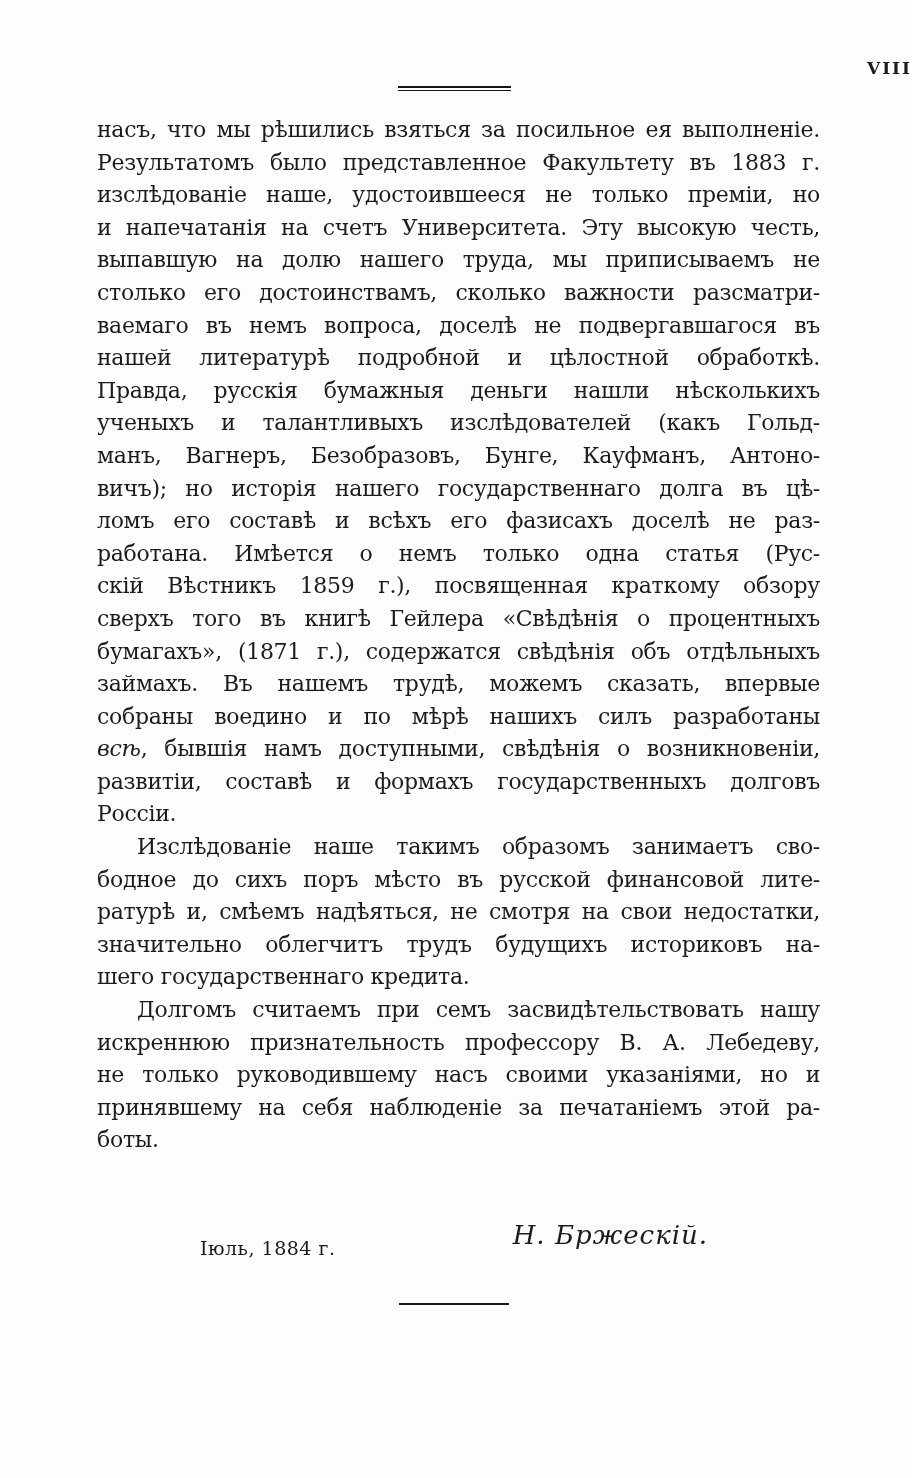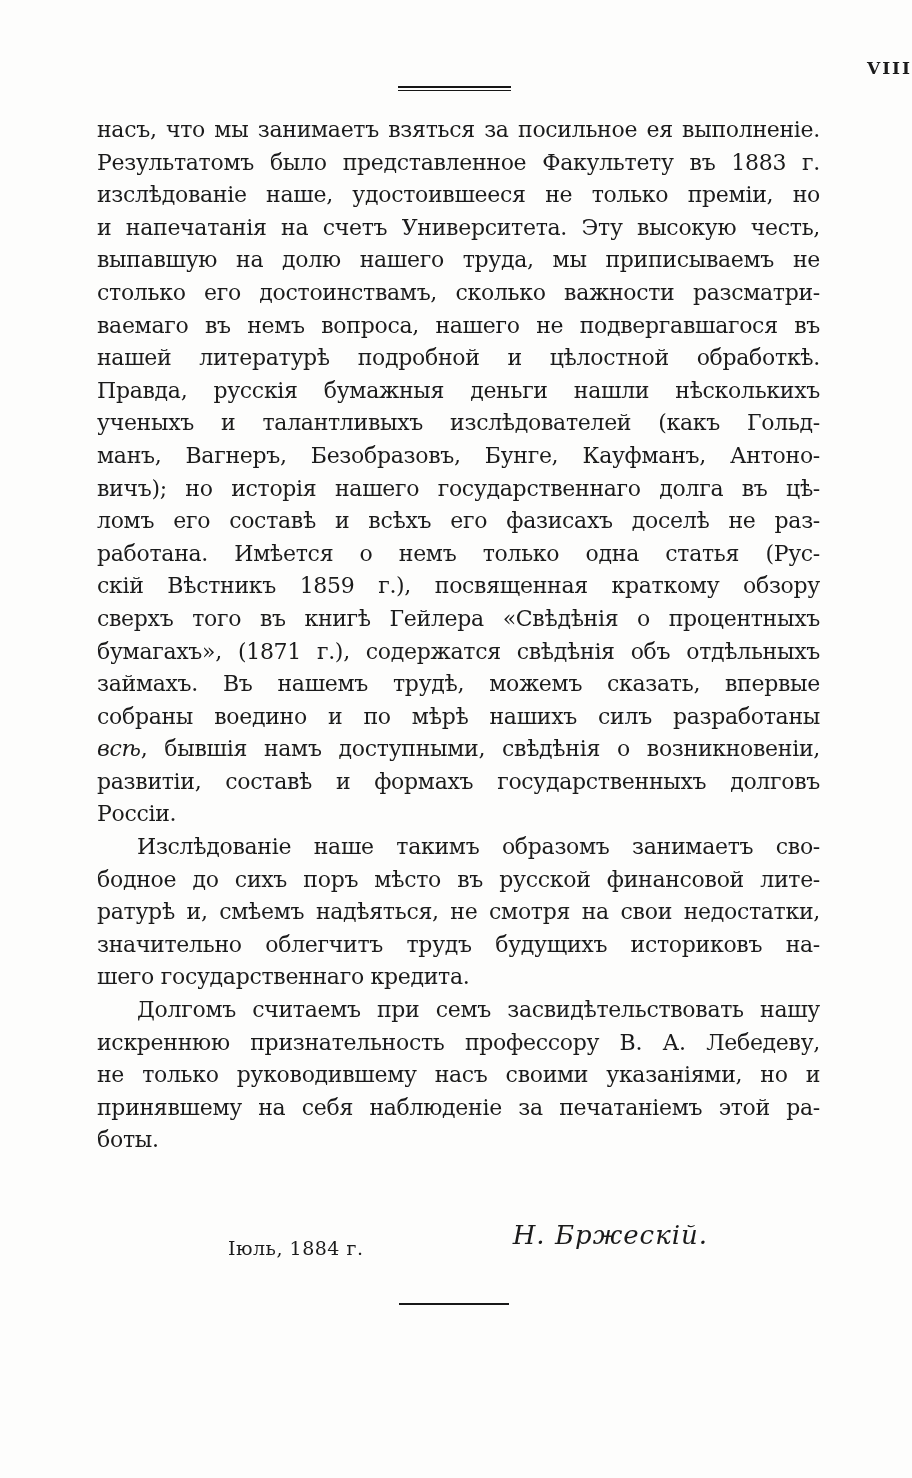--- a/index.html
+++ b/index.html
@@ -52,46 +52,45 @@
     font-style: italic;
     font-size: 26px;
     letter-spacing: 1px;
     margin-top: 32px;
   }
   .date {
     position: absolute;
     top: 1237px; left: 200px;
     font-size: 19px;
     letter-spacing: 0.5px;
-    margin-left: 28px;
   }
   .footer-rule {
     position: absolute;
     top: 1303px; left: 399px;
     width: 110px; height: 2px;
     background: #181818;
   }
 </style>
 </head>
 <body>
 
 <div class="page">
 
   <div class="page-num">VIII</div>
   <div class="header-rule"></div>
 
   <div class="textblock">
 
-    <div class="line">насъ, что мы занимаетъ взяться за посильное ея выполненіе.</div>
+    <div class="line">насъ, что мы рѣшились взяться за посильное ея выполненіе.</div>
     <div class="line">Результатомъ было представленное Факультету въ 1883 г.</div>
     <div class="line">изслѣдованіе наше, удостоившееся не только преміи, но</div>
     <div class="line">и напечатанія на счетъ Университета. Эту высокую честь,</div>
     <div class="line">выпавшую на долю нашего труда, мы приписываемъ не</div>
     <div class="line">столько его достоинствамъ, сколько важности разсматри-</div>
-    <div class="line">ваемаго въ немъ вопроса, нашего не подвергавшагося въ</div>
+    <div class="line">ваемаго въ немъ вопроса, доселѣ не подвергавшагося въ</div>
     <div class="line">нашей литературѣ подробной и цѣлостной обработкѣ.</div>
     <div class="line">Правда, русскія бумажныя деньги нашли нѣсколькихъ</div>
     <div class="line">ученыхъ и талантливыхъ изслѣдователей (какъ Гольд-</div>
     <div class="line">манъ, Вагнеръ, Безобразовъ, Бунге, Кауфманъ, Антоно-</div>
     <div class="line">вичъ); но исторія нашего государственнаго долга въ цѣ-</div>
     <div class="line">ломъ его составѣ и всѣхъ его фазисахъ доселѣ не раз-</div>
     <div class="line">работана. Имѣется о немъ только одна статья (Рус-</div>
     <div class="line">скій Вѣстникъ 1859 г.), посвященная краткому обзору</div>
     <div class="line">сверхъ того въ книгѣ Гейлера «Свѣдѣнія о процентныхъ</div>
     <div class="line">бумагахъ», (1871 г.), содержатся свѣдѣнія объ отдѣльныхъ</div>

